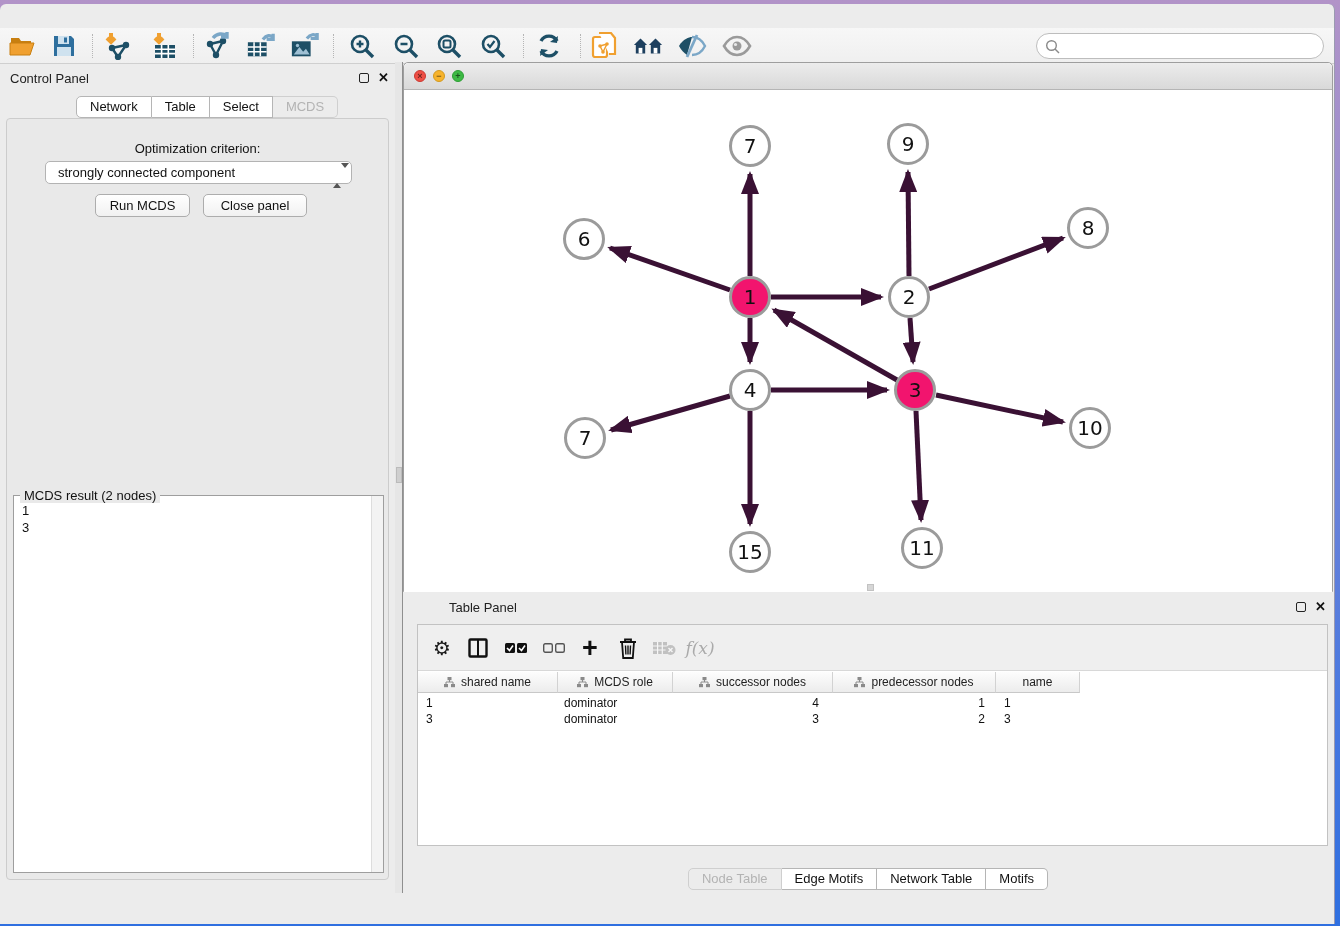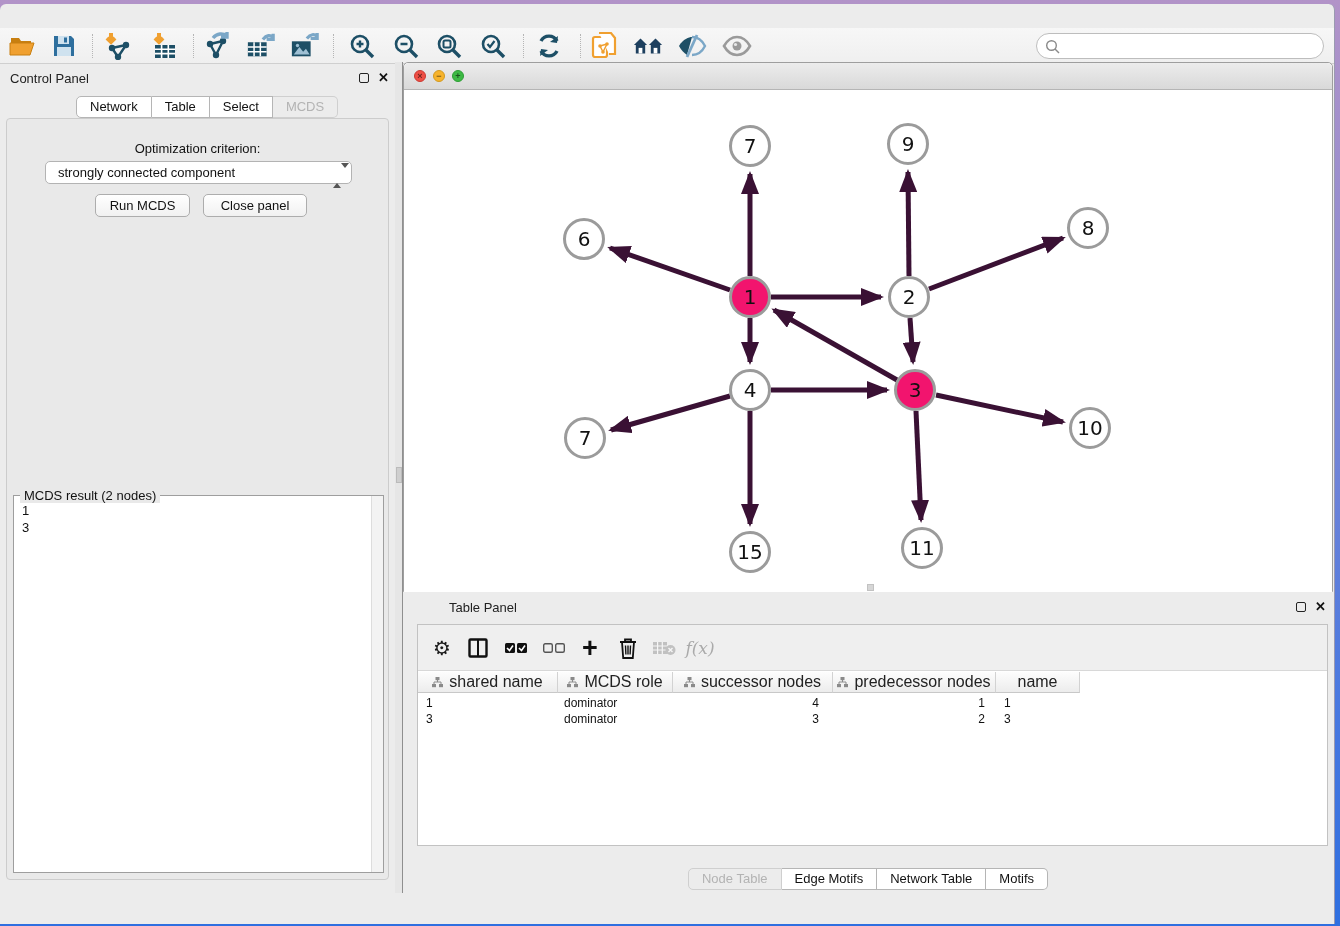--- a/index.html
+++ b/index.html
@@ -97,21 +97,21 @@
   #tablebox { position:absolute; left:417px; top:620px; width:911px; height:222px;
     background:#fff; border:1px solid #c2c2c2; }
   #tb-toolbar { position:absolute; left:0; top:0; width:100%; height:46px;
     background:#efefef; border-bottom:1px solid #d8d8d8; }
   .tbtn { position:absolute; top:8px; height:30px; width:32px; display:flex;
     align-items:center; justify-content:center; }
   .glyph { font-family:"DejaVu Sans", sans-serif; }
   #thead { position:absolute; left:0; top:47px; height:21px; width:100%; }
   .thcell { position:absolute; top:0; height:21px;
     background:linear-gradient(#fdfdfd,#ececec); border-right:1px solid #d2d2d2;
-    border-bottom:1px solid #c8c8c8; font-size:16px; color:#222;
+    border-bottom:1px solid #c8c8c8; font-size:12px; color:#222;
     display:flex; align-items:center; justify-content:center; gap:6px; }
   .trow { position:absolute; height:16px; width:100%; font-size:12px; color:#111; }
   .tc { position:absolute; top:0; height:16px; line-height:16px; }
   .tc.r { text-align:right; }
   #tp-tabs { position:absolute; left:403px; top:861px; width:930px; height:28px; }
   #tp-tabs .row { display:flex; justify-content:center; padding-top:3px; }
   
   #statusbar { position:absolute; left:0; top:889px; width:100%; height:31px;
     background:#ececec; border-top:1px solid #c6c6c6; }
   #listbtn { position:absolute; left:10px; top:4px; width:30px; height:23px;

